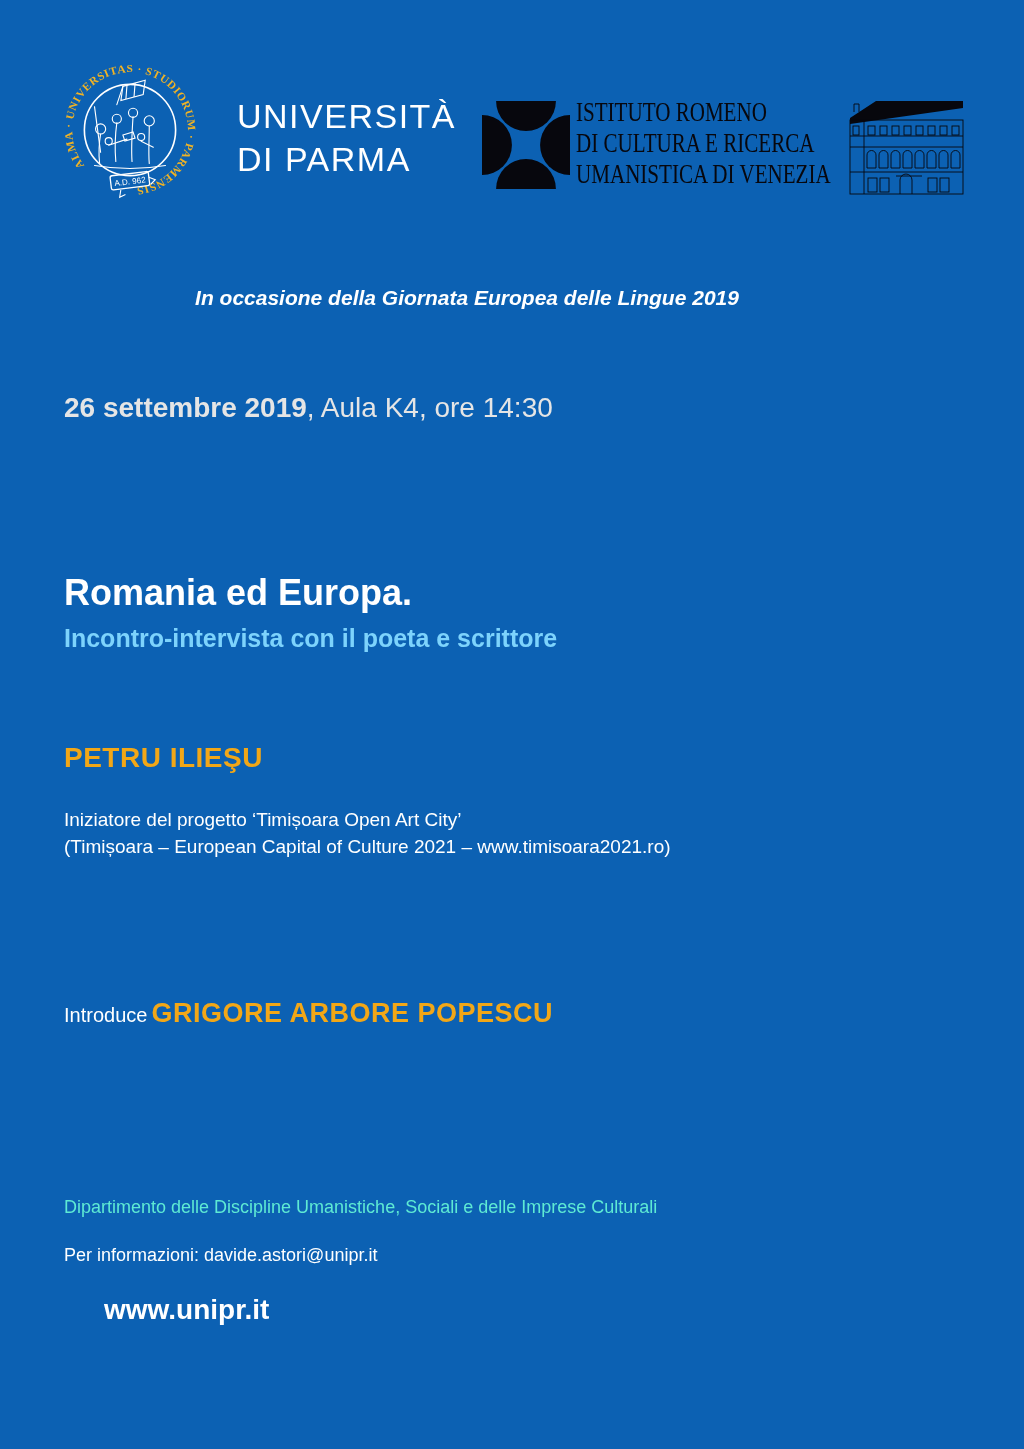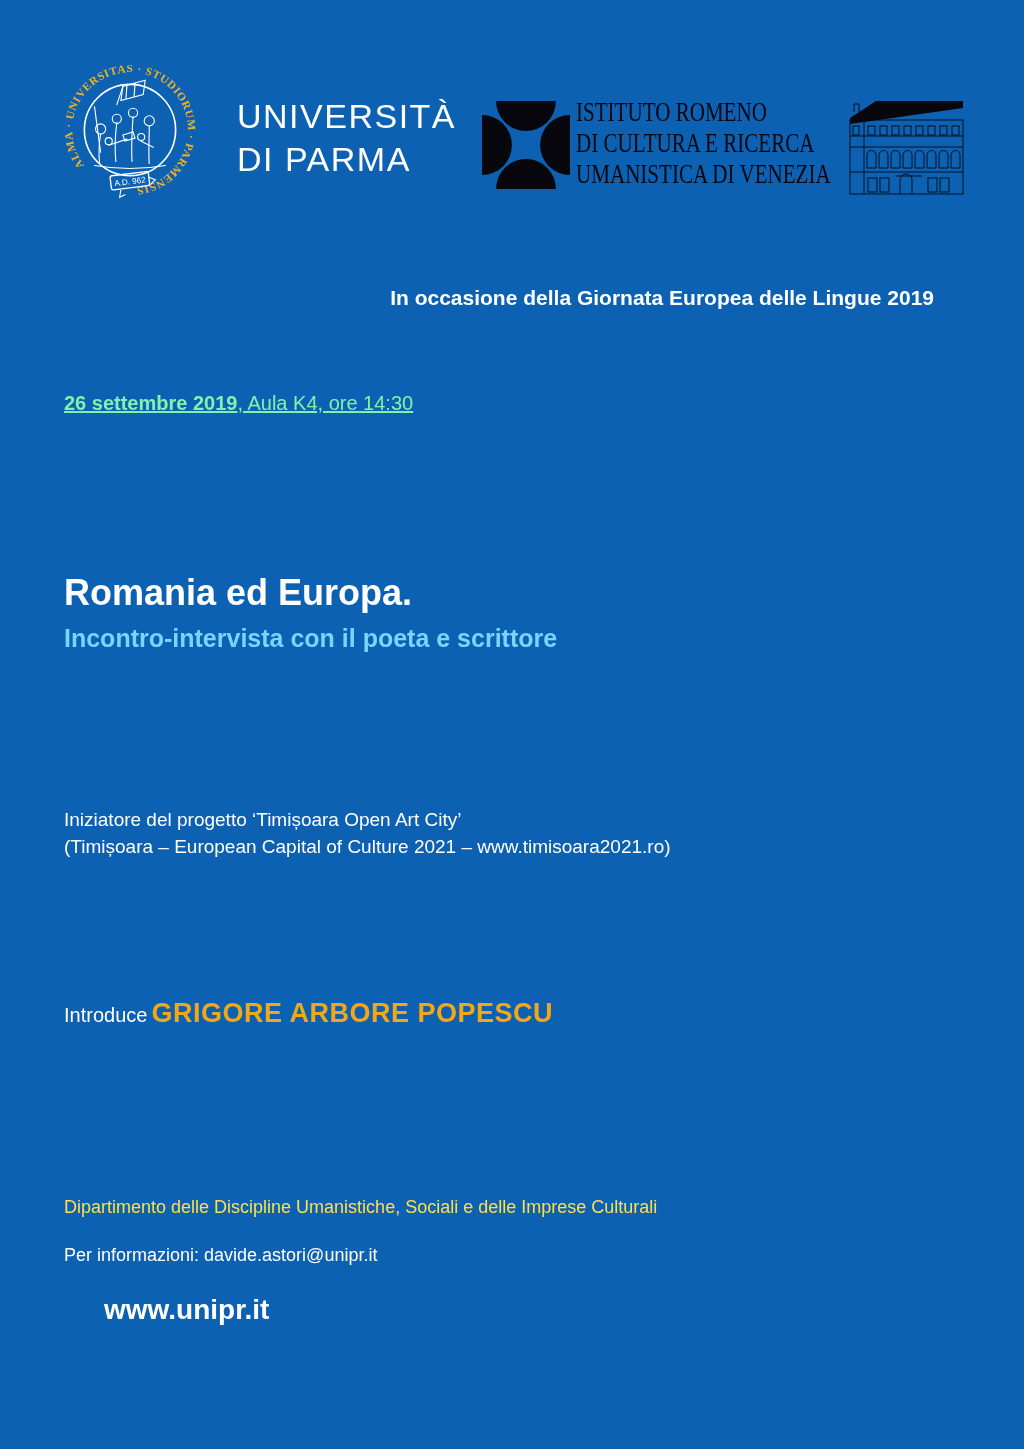--- a/index.html
+++ b/index.html
@@ -25,35 +25,35 @@
     position:absolute;left:576px;top:97px;
     font-family:"Liberation Serif", serif;
     color:#07070D;font-weight:400;font-size:27px;line-height:31px;
     transform:scaleX(0.78);transform-origin:0 0;white-space:nowrap;
   }
   .building{position:absolute;left:842px;top:90px;width:124px;height:110px;}
 
   
   .occasion{
     position:absolute;left:0;top:286px;width:934px;
-    text-align:right;color:#FFFFFF;font-weight:700;font-size:21px;
+    text-align:center;color:#FFFFFF;font-weight:700;font-size:21px;font-style:italic;
   }
-  .datetime{position:absolute;left:64px;top:392px;color:#86efac;font-size:20px;white-space:nowrap;text-decoration:underline;}
+  .datetime{position:absolute;left:64px;top:392px;color:#e5e5e5;font-size:28px;white-space:nowrap;}
   .datetime .b{font-weight:700;}
   .title{position:absolute;left:64px;top:572px;color:#FFFFFF;font-weight:700;font-size:36px;white-space:nowrap;}
   .subtitle{position:absolute;left:64px;top:624px;color:#7dd3fc;font-weight:700;font-size:25px;white-space:nowrap;}
   .guest{position:absolute;left:64px;top:742px;color:#F2A717;font-weight:700;font-size:28px;letter-spacing:0.5px;white-space:nowrap;}
   .bio{position:absolute;left:64px;top:806px;color:#FFFFFF;font-size:19px;line-height:27px;white-space:nowrap;}
   .introduce{position:absolute;left:64px;top:998px;color:#FFFFFF;white-space:nowrap;}
   .introduce .lbl{font-size:20px;color:#FFFFFF;}
   .introduce .name{font-size:27px;font-weight:700;color:#F2A717;margin-left:4px;letter-spacing:0.5px;}
   .role{position:absolute;left:64px;top:1063px;color:#FFFFFF;font-size:19px;white-space:nowrap;}
 
   
-  .dept{position:absolute;left:64px;top:1197px;color:#fde047;font-size:18px;white-space:nowrap;}
+  .dept{position:absolute;left:64px;top:1197px;color:#5eead4;font-size:18px;white-space:nowrap;}
   .info{position:absolute;left:64px;top:1245px;color:#FFFFFF;font-size:18px;white-space:nowrap;}
   .website{position:absolute;left:64px;top:1294px;color:#FFFFFF;font-weight:700;font-size:28px;white-space:nowrap;margin-left:40px;}
 
   svg text{font-family:"Liberation Serif", serif;}
 </style>
 </head>
 <body>
 
 <div id="poster">
 
@@ -152,20 +152,21 @@
 
   <div class="occasion">In occasione della Giornata Europea delle Lingue 2019</div>
 
   <div class="datetime">
     <span class="b">26 settembre 2019</span><span>, Aula K4, ore 14:30</span>
   </div>
 
   <div class="title">Romania ed Europa.</div>
   <div class="subtitle">Incontro-intervista con il poeta e scrittore</div>
 
+  <div class="guest">PETRU ILIEŞU</div>
   <div class="bio">
     <div>Iniziatore del progetto ‘Timișoara Open Art City’</div>
     <div>(Timișoara – European Capital of Culture 2021 – www.timisoara2021.ro)</div>
   </div>
 
   <div class="introduce">
     <span class="lbl">Introduce</span><span class="name">GRIGORE ARBORE POPESCU</span>
   </div>
 
   <div class="dept">Dipartimento delle Discipline Umanistiche, Sociali e delle Imprese Culturali</div>

